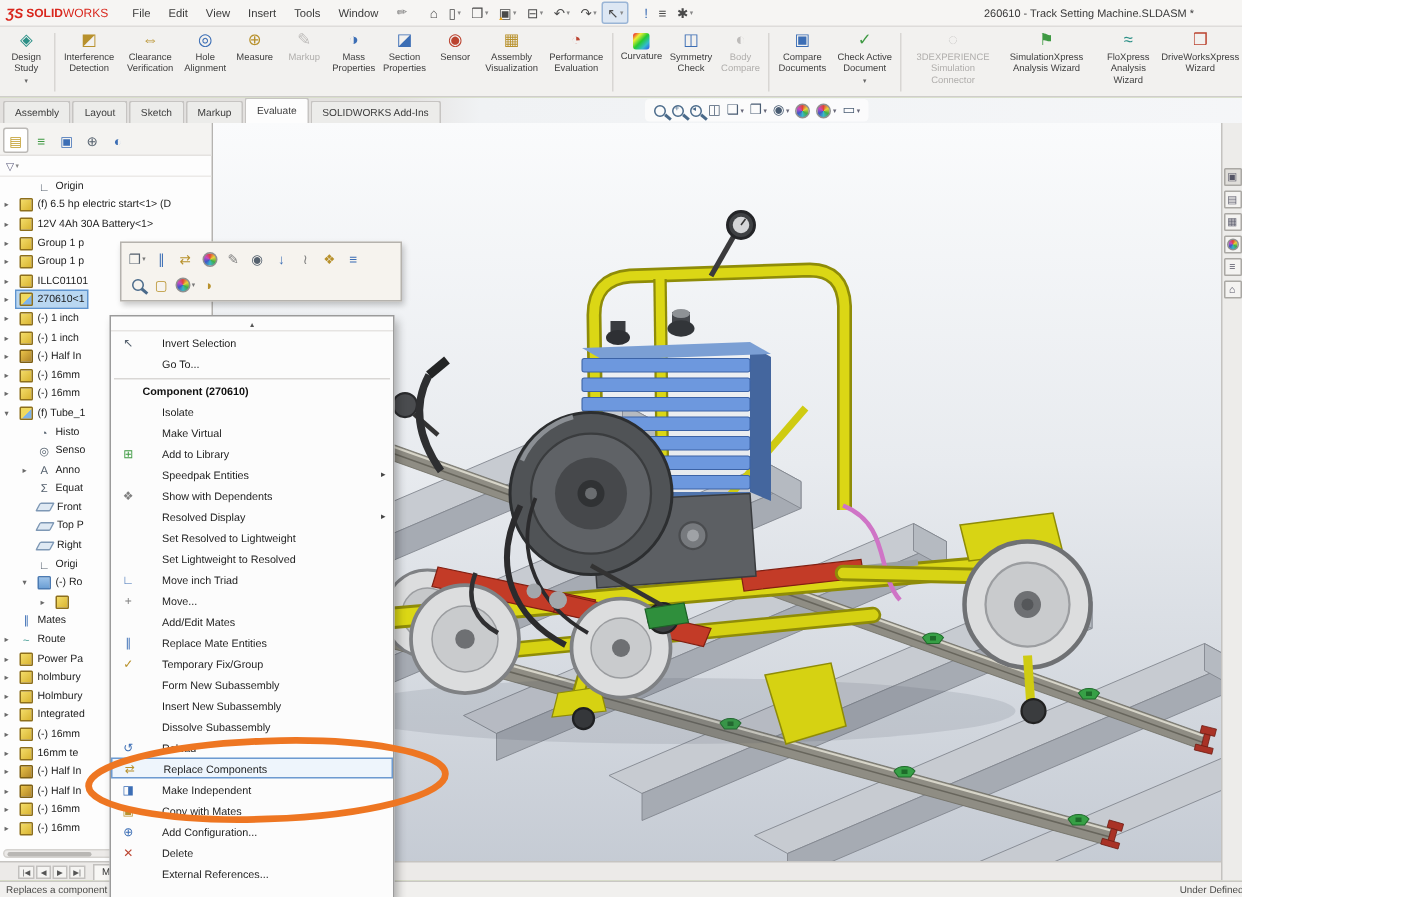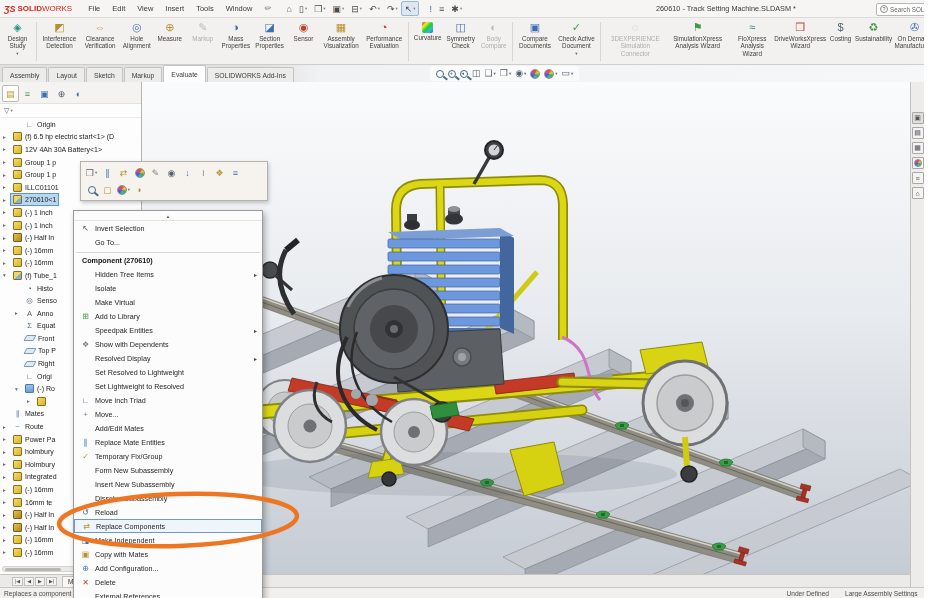--- a/index.html
+++ b/index.html
@@ -1,18 +1,18 @@
 <!DOCTYPE html>
 <html><head>
 <meta charset="utf-8">
 <style>
   *{margin:0;padding:0;box-sizing:border-box}
   html,body{width:940px;height:598px;overflow:hidden}
   body{font-family:"Liberation Sans",sans-serif;background:#fff;color:#333}
-  .app{position:relative;width:924px;height:598px;overflow:hidden;background:#bef264}
+  .app{position:relative;width:828px;height:598px;overflow:hidden;background:#bef264}
 
   
   .titlebar{position:absolute;left:0;top:0;width:940px;height:18px;background:#f6f5f3;border-bottom:1px solid #dedcda;display:flex;align-items:center;font-size:7.5px;z-index:8}
   .logo{display:flex;align-items:center;margin:0 10px 0 4px;color:#d9261c;font-size:8px;white-space:nowrap}
   .logo i{font-style:italic;font-weight:bold;margin-right:2px;font-size:9px}
   .logo b{font-weight:bold}
   .menus{display:flex}
   .menu{padding:0 6px;color:#3a3a3a;cursor:default}
   .pin{font-size:8px;color:#777;margin:0 6px;transform:rotate(40deg)}
   .qtb{display:flex;align-items:center;margin-left:6px}
@@ -92,21 +92,21 @@
   
   .ctxbar{position:absolute;left:80px;top:161px;width:188px;background:#f6f3ee;border:1px solid #b5b2ad;box-shadow:1px 2px 4px rgba(0,0,0,.22);z-index:20;padding:2px 3px}
   .ctxrow{display:flex;align-items:center;height:17px;gap:1px}
   .cti{display:inline-flex;align-items:center;justify-content:center;min-width:15px;height:15px;font-size:9px;border-radius:2px;color:#555;gap:1px}
   .cti .hcaret{font-size:4.5px;color:#777}
 
   
   .cmenu{position:absolute;left:73px;top:210px;width:190px;height:390px;background:#fcfcfc;border:1px solid #9b9b9b;box-shadow:2px 3px 6px rgba(0,0,0,.3);z-index:30;overflow:hidden;padding-top:1px}
   .mrow{display:flex;align-items:center;height:14px;padding:0 5px;font-size:7.2px;color:#1e1e1e;white-space:nowrap}
   .mico{width:13px;flex:none;text-align:center;font-size:8px}
-  .mlab{margin-left:3px}
+  .mlab{margin-left:16px}
   .msub{margin-left:auto;font-size:6px;color:#444}
   .mrow.header{font-weight:bold;color:#111}
   .mrow.scroll{height:9px;justify-content:center;border-bottom:1px solid #e6e4e2;font-size:4.5px;color:#555}
   .mrow.scroll .mlab{margin:0}
   .mrow.sep{height:4px;padding:0;margin:0 2px;border-bottom:1px solid #d9d7d5}
   .mrow.hl{border:1px solid #6d9ad0;background:#eef5fc}
 
   
   .annot{position:absolute;left:52px;top:488px;z-index:40;pointer-events:none}
 
@@ -1054,25 +1054,20 @@
         
         
       </div>
 
       <div class="mrow header">
 
         <span class="mlab">Component (270610)</span>
 
       </div>
 
-      <div class="mrow">
-        <span class="mico"></span>
-        <span class="mlab">Hidden Tree Items</span>
-        <span class="msub">▸</span>
-      </div>
 
       <div class="mrow">
         <span class="mico"></span>
         <span class="mlab">Isolate</span>
 
       </div>
 
       <div class="mrow">
         <span class="mico"></span>
         <span class="mlab">Make Virtual</span>

